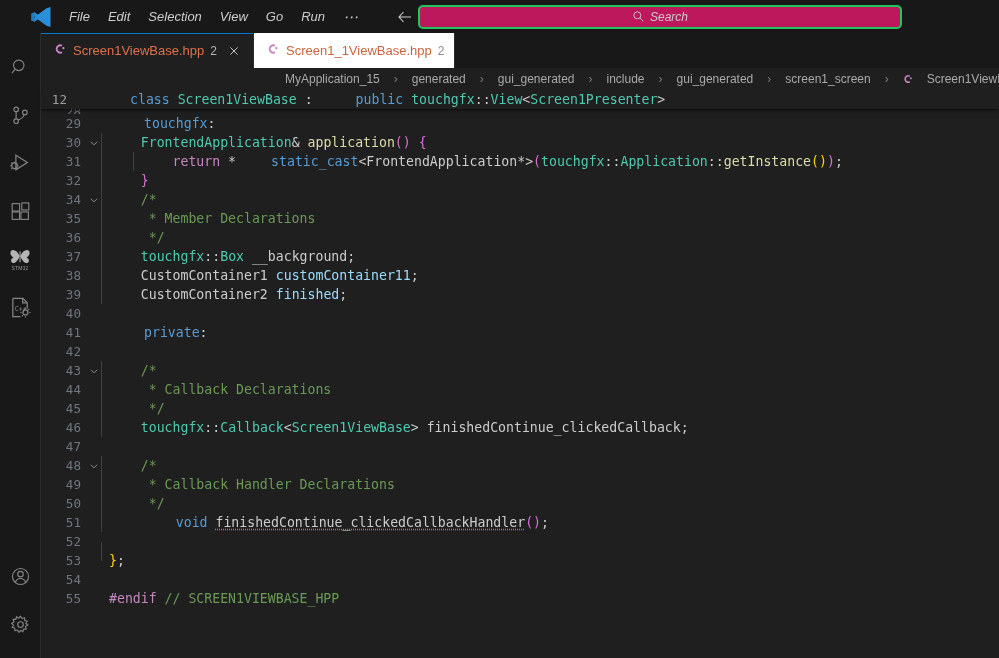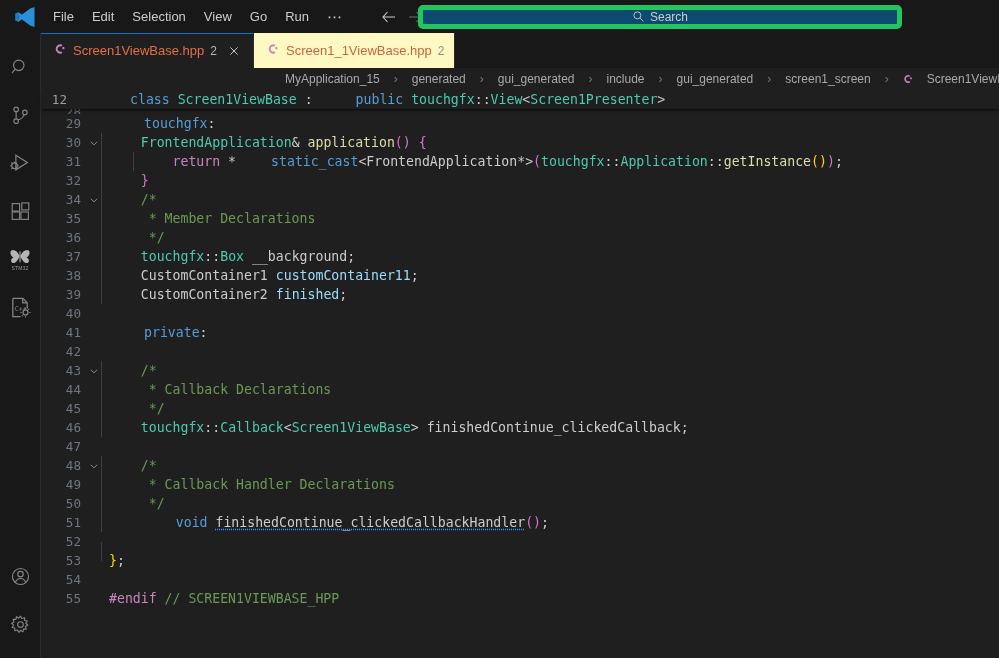--- a/index.html
+++ b/index.html
@@ -10,22 +10,23 @@
     font-family: "Liberation Sans", sans-serif;
   }
   * { box-sizing: border-box; }
 
   
   .titlebar {
     height: 33px;
     background: #181818;
     display: flex;
     align-items: center;
-    padding: 0 8px;
-    position: relative;
+    padding: 0 24px;
+    position: relative;
+    font-style: italic;
   }
   .vscode-logo { width: 26px; height: 20px; margin: 0 6px 0 4px; flex: none; }
   .menu { display: flex; align-items: center; gap: 0; }
   .menu-item {
     color: #cccccc;
     font-size: 13px;
     padding: 3px 9px;
     line-height: 16px;
     white-space: nowrap;
     border-radius: 3px;
@@ -37,22 +38,22 @@
     display: flex; align-items: center; justify-content: center;
     color: #cccccc;
     border-radius: 3px;
   }
   .nav-btn.dim { color: #6e6e6e; }
   .searchbox {
     position: absolute;
     left: 418px;
     width: 484px;
     height: 24px;
-    background: #0c4a6e;
-    border: 5px solid #22c55e;
+    background: #be185d;
+    border: 2px solid #22c55e;
     border-radius: 5px;
     display: flex;
     align-items: center;
     justify-content: center;
     gap: 5px;
   }
   .searchbox .sbtext { color: #cccccc; font-size: 12px; }
 
   
   .body-row { display: flex; height: 625px; }
@@ -95,21 +96,21 @@
     align-items: stretch;
     flex: none;
   }
   .tab {
     display: flex;
     align-items: center;
     gap: 6px;
     padding: 0 10px 0 12px;
     font-size: 13px;
     color: #9d9d9d;
-    background: #fef9c3;
+    background: #ffffff;
     border-right: 1px solid #2b2b2b;
     position: relative;
     max-width: 240px;
     white-space: nowrap;
   }
   .tab.active {
     background: #1f1f1f;
     color: #ffffff;
   }
   .tab.active::before {

